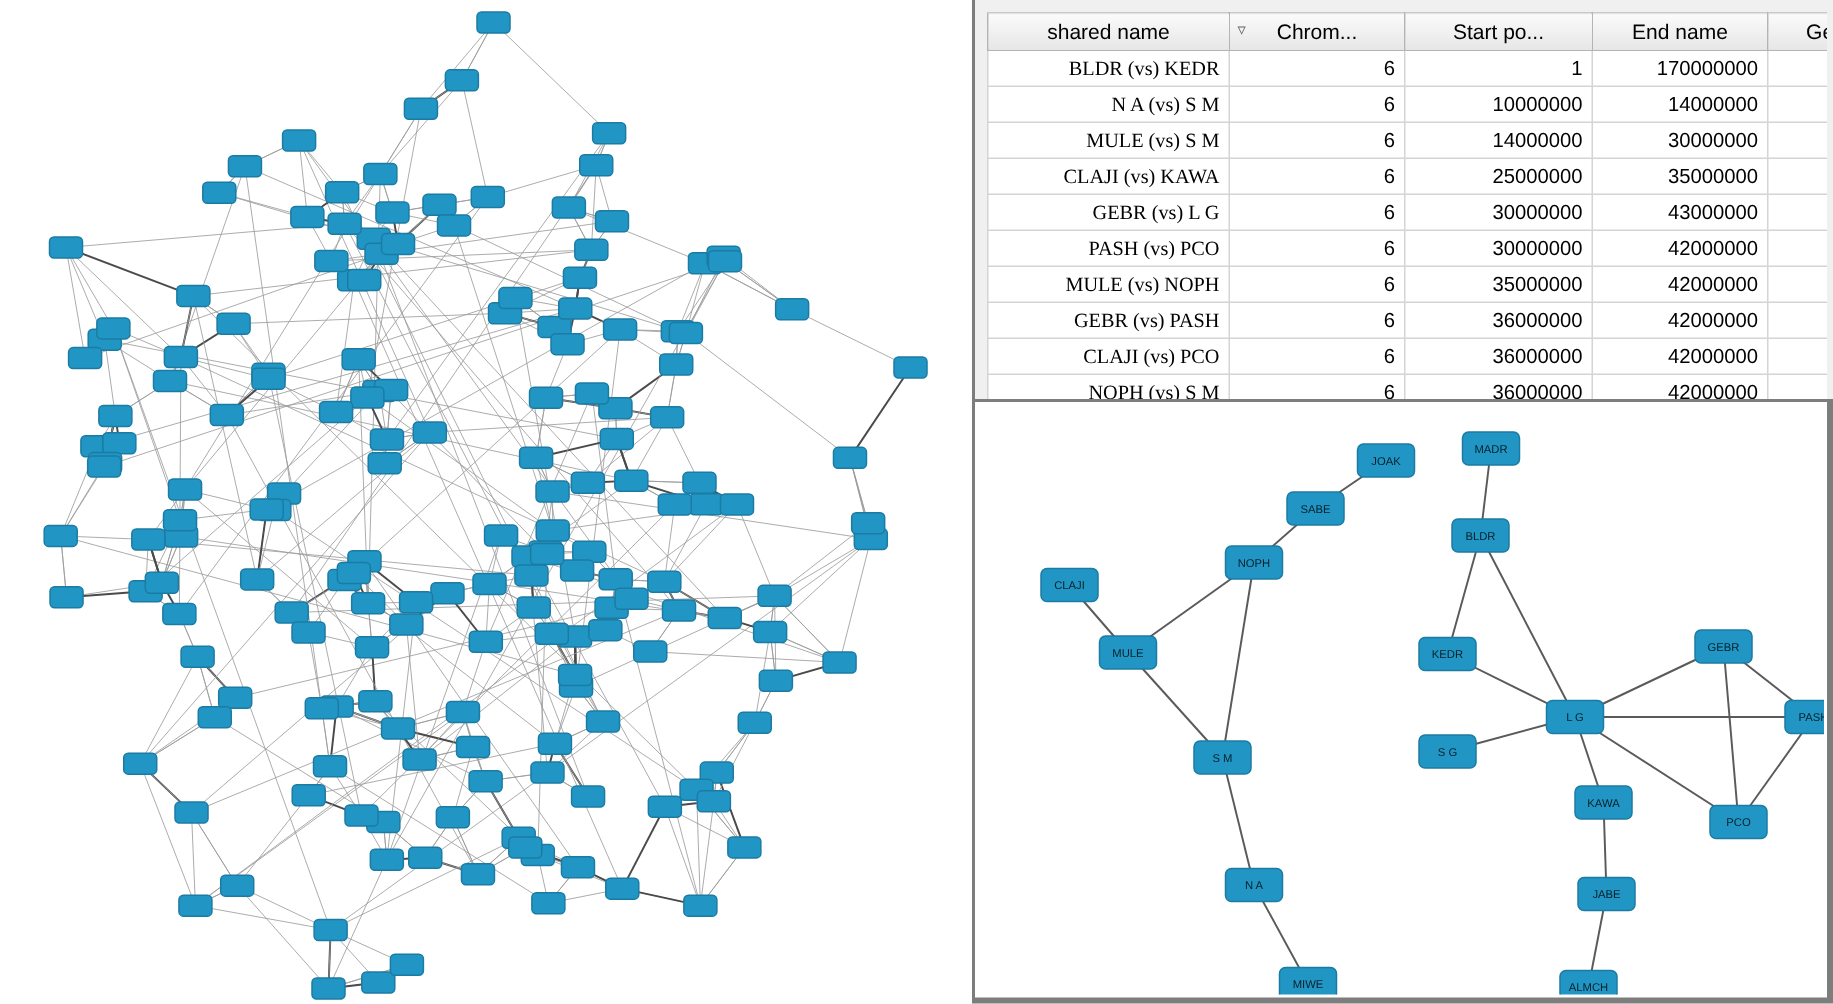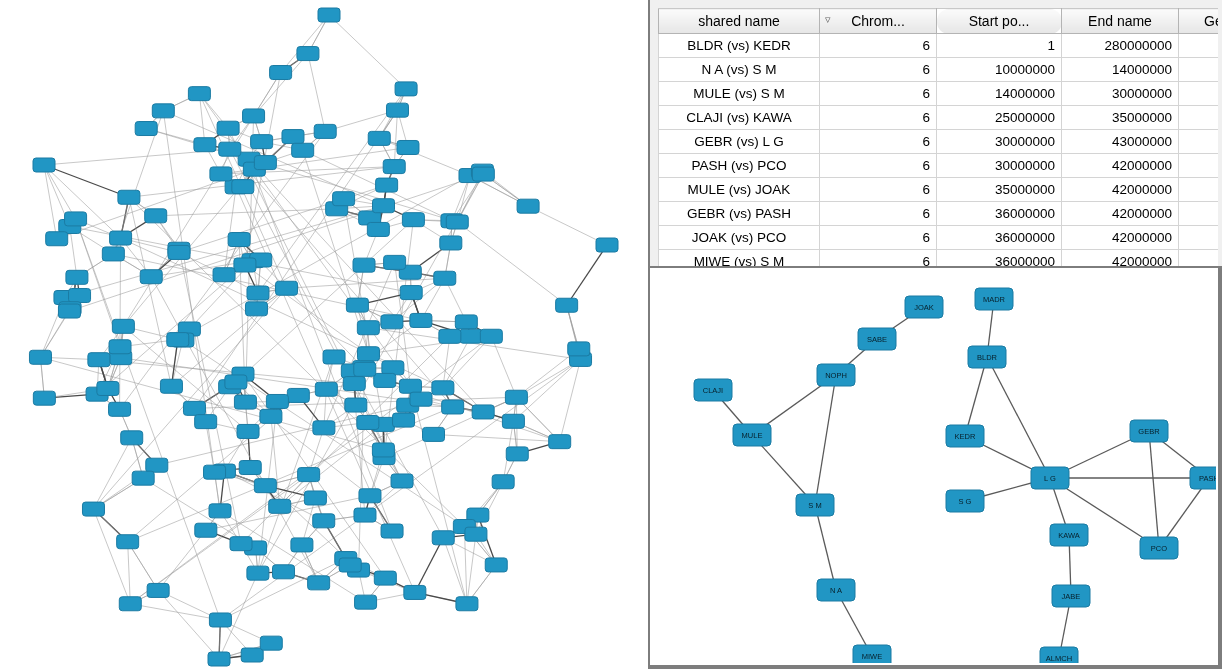--- a/index.html
+++ b/index.html
@@ -63,41 +63,41 @@
     font-size: 14px;
     height: 22px;
     padding: 1px 6px;
     text-align: center;
     white-space: nowrap;
     overflow: hidden;
     position: relative;
   }
   table.datatable th.th-name { width: 148px; margin-top: 33px; }
   table.datatable th.th-chrom { width: 104px; }
-  table.datatable th.th-start { width: 112px; border-radius: 12px; }
+  table.datatable th.th-start { width: 112px; }
   table.datatable th.th-end { width: 104px; }
   table.datatable th.th-gen { width: 98px; }
   table.datatable th .filter-icon {
     position: absolute;
     left: 5px;
     top: 4px;
     font-size: 11px;
     color: #666;
   }
   table.datatable td {
     border: 1px solid #d4d4d4;
     border-top: none;
     height: 21px;
     padding: 1px 6px;
     font-size: 13.5px;
     white-space: nowrap;
     overflow: hidden;
     background: #ffffff;
   }
-  td.c-left { text-align: center; }
+  td.c-left { text-align: right; font-family: Liberation Serif, serif; }
   td.c-right { text-align: right; }
 
   
   #network-small {
     position: absolute;
     left: 648px;
     top: 266px;
     width: 574px;
     height: 403px;
     background: #ffffff;
@@ -1034,21 +1034,21 @@
           <th class="th-gen">
             <span>Genetic...</span>
           </th>
         </tr>
       </thead>
       <tbody id="table-body">
           <tr>
             <td class="c-left">BLDR (vs) KEDR</td>
             <td class="c-right">6</td>
             <td class="c-right">1</td>
-            <td class="c-right">280000000</td>
+            <td class="c-right">170000000</td>
             <td class="c-right">192.0</td>
           </tr>
           <tr>
             <td class="c-left">N A (vs) S M</td>
             <td class="c-right">6</td>
             <td class="c-right">10000000</td>
             <td class="c-right">14000000</td>
             <td class="c-right">6.6</td>
           </tr>
           <tr>
@@ -1073,42 +1073,42 @@
             <td class="c-right">16.9</td>
           </tr>
           <tr>
             <td class="c-left">PASH (vs) PCO</td>
             <td class="c-right">6</td>
             <td class="c-right">30000000</td>
             <td class="c-right">42000000</td>
             <td class="c-right">11.4</td>
           </tr>
           <tr>
-            <td class="c-left">MULE (vs) JOAK</td>
+            <td class="c-left">MULE (vs) NOPH</td>
             <td class="c-right">6</td>
             <td class="c-right">35000000</td>
             <td class="c-right">42000000</td>
             <td class="c-right">10.5</td>
           </tr>
           <tr>
             <td class="c-left">GEBR (vs) PASH</td>
             <td class="c-right">6</td>
             <td class="c-right">36000000</td>
             <td class="c-right">42000000</td>
             <td class="c-right">8.9</td>
           </tr>
           <tr>
-            <td class="c-left">JOAK (vs) PCO</td>
+            <td class="c-left">CLAJI (vs) PCO</td>
             <td class="c-right">6</td>
             <td class="c-right">36000000</td>
             <td class="c-right">42000000</td>
             <td class="c-right">8.4</td>
           </tr>
           <tr>
-            <td class="c-left">MIWE (vs) S M</td>
+            <td class="c-left">NOPH (vs) S M</td>
             <td class="c-right">6</td>
             <td class="c-right">36000000</td>
             <td class="c-right">42000000</td>
             <td class="c-right">9.9</td>
           </tr>
         </tbody>
     </table>
   </div>
 </div>
 

